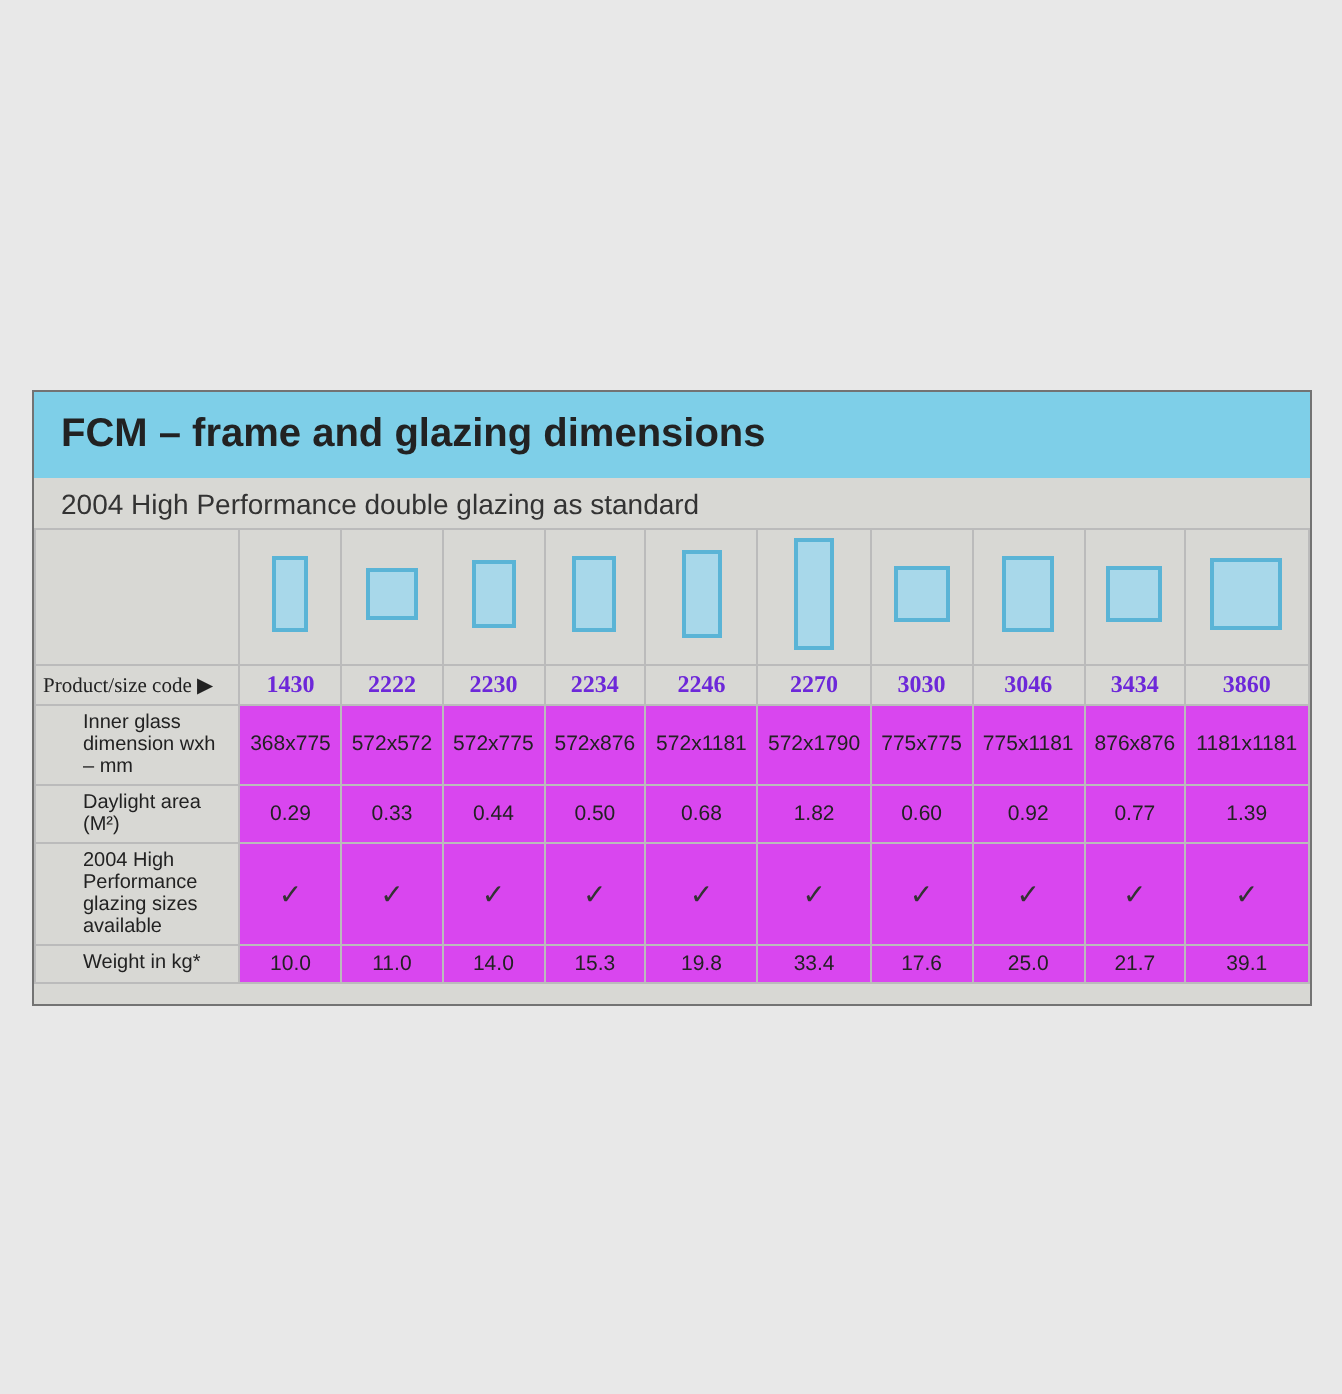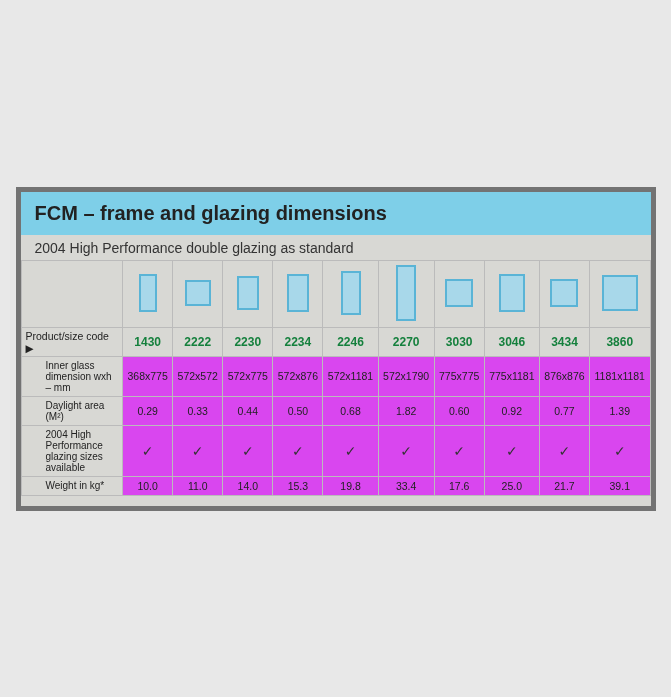--- a/index.html
+++ b/index.html
@@ -8,21 +8,21 @@
       font-family: Arial, sans-serif;
       width: 671px;
       min-height: 697px;
       display: flex;
       align-items: center;
       justify-content: center;
     }
     .outer-container {
       width: 640px;
       background: #fff;
-      border: 5px solid #737373;
+      border: 1px solid #737373;
     }
     .title-bar {
       background: #7ecfe8;
       padding: 10px 14px;
     }
     .title-bar h1 {
       font-size: 20px;
       font-weight: bold;
       color: #222;
     }
@@ -51,21 +51,21 @@
     }
     td:first-child, th:first-child {
       text-align: left;
       font-weight: normal;
       background: #d8d8d4;
       min-width: 90px;
       max-width: 100px;
       padding-left: 24px;
     }
     .product-code {
-      color: #15803d;
+      color: #6d28d9;
       font-weight: bold;
       font-size: 12px;
     }
     .icon-cell {
       background: #d8d8d4;
       padding: 4px 2px;
     }
     .window-icon {
       display: inline-block;
       border: 2px solid #5ab4d6;
@@ -80,20 +80,21 @@
       background: #d8d8d4;
       font-size: 10px;
     }
     .checkmark {
       color: #333;
       font-size: 14px;
     }
     .product-label-row td {
       background: #d8d8d4;
       padding: 2px 4px;
+      font-family: Liberation Serif, serif;
     }
   </style>
 </head>
 <body>
 
 <div class="outer-container">
   <div class="title-bar">
     <h1>FCM – frame and glazing dimensions</h1>
   </div>
   <div class="subtitle">2004 High Performance double glazing as standard</div>

